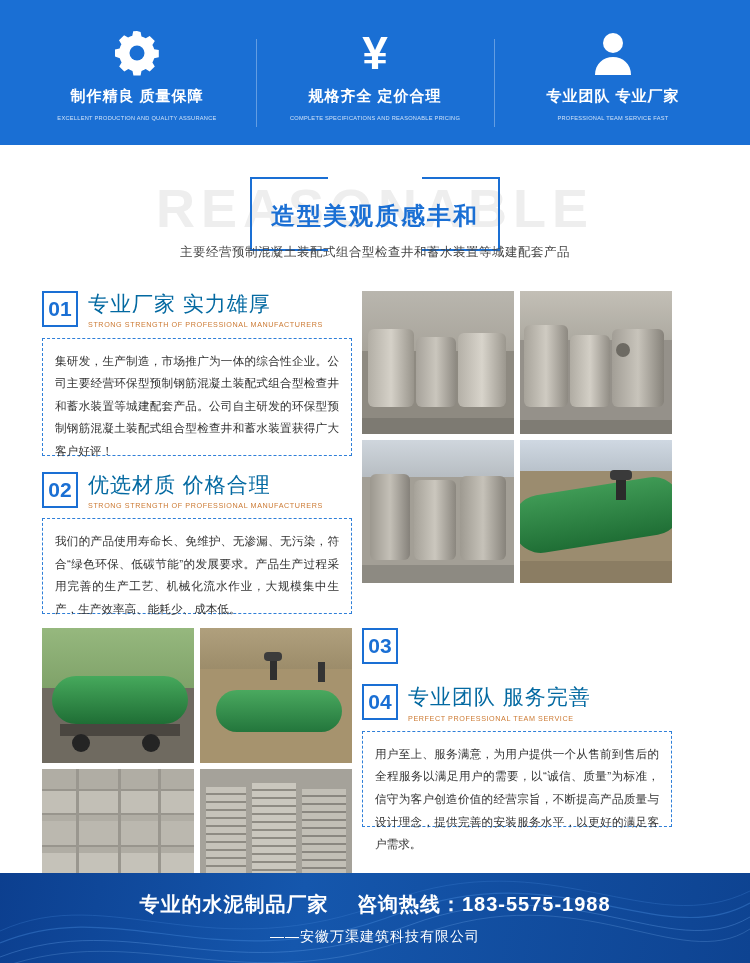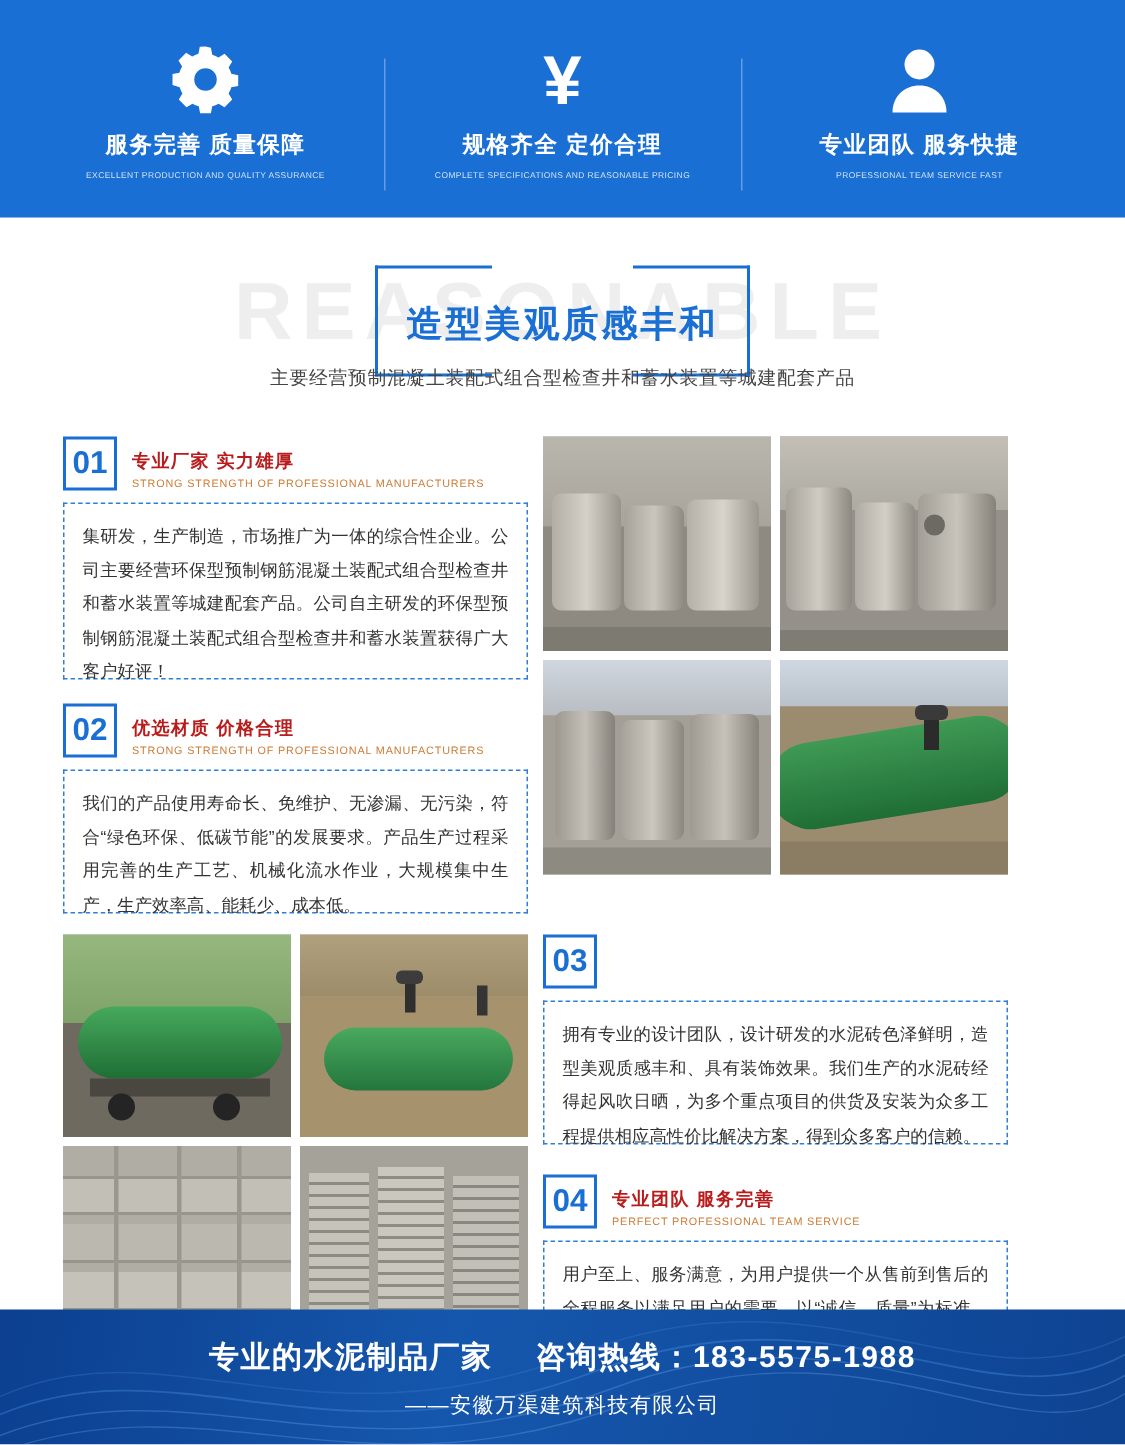--- a/index.html
+++ b/index.html
@@ -105,38 +105,38 @@
   
   .content { padding: 0 42px; }
 
   .row { display: flex; margin-bottom: 14px; }
 
   .text-col { width: 310px; }
   .img-col { width: 310px; }
 
   .num-head {
     display: flex;
-    align-items: flex-end;
+    align-items: flex-start;
     margin-bottom: 8px;
   }
   .num-box {
     width: 36px; height: 36px;
     border: 2px solid #1a6fd4;
     color: #1a6fd4;
     font-size: 21px;
     font-weight: bold;
     display: flex; align-items: center; justify-content: center;
     margin-right: 10px;
     flex: none;
   }
   .head-texts { line-height: 1.25; }
   .head-cn {
-    font-size: 12px;
-    font-weight: bold;
-    color: #b91c1c;
+    font-size: 21px;
+    font-weight: normal;
+    color: #0369a1;
     letter-spacing: 1px;
   }
   .head-en {
     font-size: 7.5px;
     color: #cc7a33;
     letter-spacing: 0.6px;
     margin-top: 3px;
     transform: scale(0.96);
     transform-origin: left center;
   }
@@ -206,21 +206,21 @@
 
   <div class="top-banner">
 
     <div class="feature">
       <div class="feature-icon">
         <svg width="52" height="52" viewBox="0 0 52 52">
           <path fill="#ffffff" d="M26 4l3.6.9.9 4.6a17 17 0 0 1 4.2 1.8l4-2.4 5.1 5.1-2.4 4a17 17 0 0 1 1.8 4.2l4.6.9v7.2l-4.6.9a17 17 0 0 1-1.8 4.2l2.4 4-5.1 5.1-4-2.4a17 17 0 0 1-4.2 1.8l-.9 4.6h-7.2l-.9-4.6a17 17 0 0 1-4.2-1.8l-4 2.4-5.1-5.1 2.4-4a17 17 0 0 1-1.8-4.2L4 29.6v-7.2l4.6-.9a17 17 0 0 1 1.8-4.2l-2.4-4 5.1-5.1 4 2.4a17 17 0 0 1 4.2-1.8l.9-4.6z"></path>
           <circle cx="26" cy="26" r="7.5" fill="#1a6fd4"></circle>
         </svg>
       </div>
-      <div class="feature-title">服务完善 质量保障</div>
+      <div class="feature-title">制作精良 质量保障</div>
       <div class="feature-sub">EXCELLENT PRODUCTION AND QUALITY ASSURANCE</div>
     </div>
 
     <div class="feature">
       <div class="feature-icon">
         <svg width="52" height="52" viewBox="0 0 52 52">
           <text x="26" y="42" font-size="46" font-weight="bold" text-anchor="middle" fill="#ffffff" font-family="Liberation Sans, sans-serif">¥</text>
         </svg>
       </div>
       <div class="feature-title">规格齐全 定价合理</div>
@@ -228,21 +228,21 @@
     </div>
 
 
     <div class="feature">
       <div class="feature-icon">
         <svg width="52" height="52" viewBox="0 0 52 52">
           <circle cx="26" cy="16" r="10" fill="#ffffff"></circle>
           <path fill="#ffffff" d="M8 48c0-11 8-18 18-18s18 7 18 18z"></path>
         </svg>
       </div>
-      <div class="feature-title">专业团队 服务快捷</div>
+      <div class="feature-title">专业团队 专业厂家</div>
       <div class="feature-sub">PROFESSIONAL TEAM SERVICE FAST</div>
     </div>
 
   </div>
 
   <div class="title-block">
     <div class="ghost-text">REASONABLE</div>
     <div class="title-bracket left"></div>
     <div class="title-bracket right"></div>
     <div class="title-main">造型美观质感丰和</div>
@@ -381,21 +381,20 @@
             </div>
           </div>
         </div>
       </div>
 
       <div class="text-col" style="margin-left:10px">
         <div>
           <div class="num-head">
             <div class="num-box">03</div>
           </div>
-          <div class="para-box" style="height:96px">拥有专业的设计团队，设计研发的水泥砖色泽鲜明，造型美观质感丰和、具有装饰效果。我们生产的水泥砖经得起风吹日晒，为多个重点项目的供货及安装为众多工程提供相应高性价比解决方案，得到众多客户的信赖。</div>
         </div>
 
         <div style="margin-top:20px">
           <div class="num-head">
             <div class="num-box">04</div>
             <div class="head-texts">
               <div class="head-cn">专业团队  服务完善</div>
               <div class="head-en">PERFECT PROFESSIONAL TEAM SERVICE</div>
             </div>
           </div>

